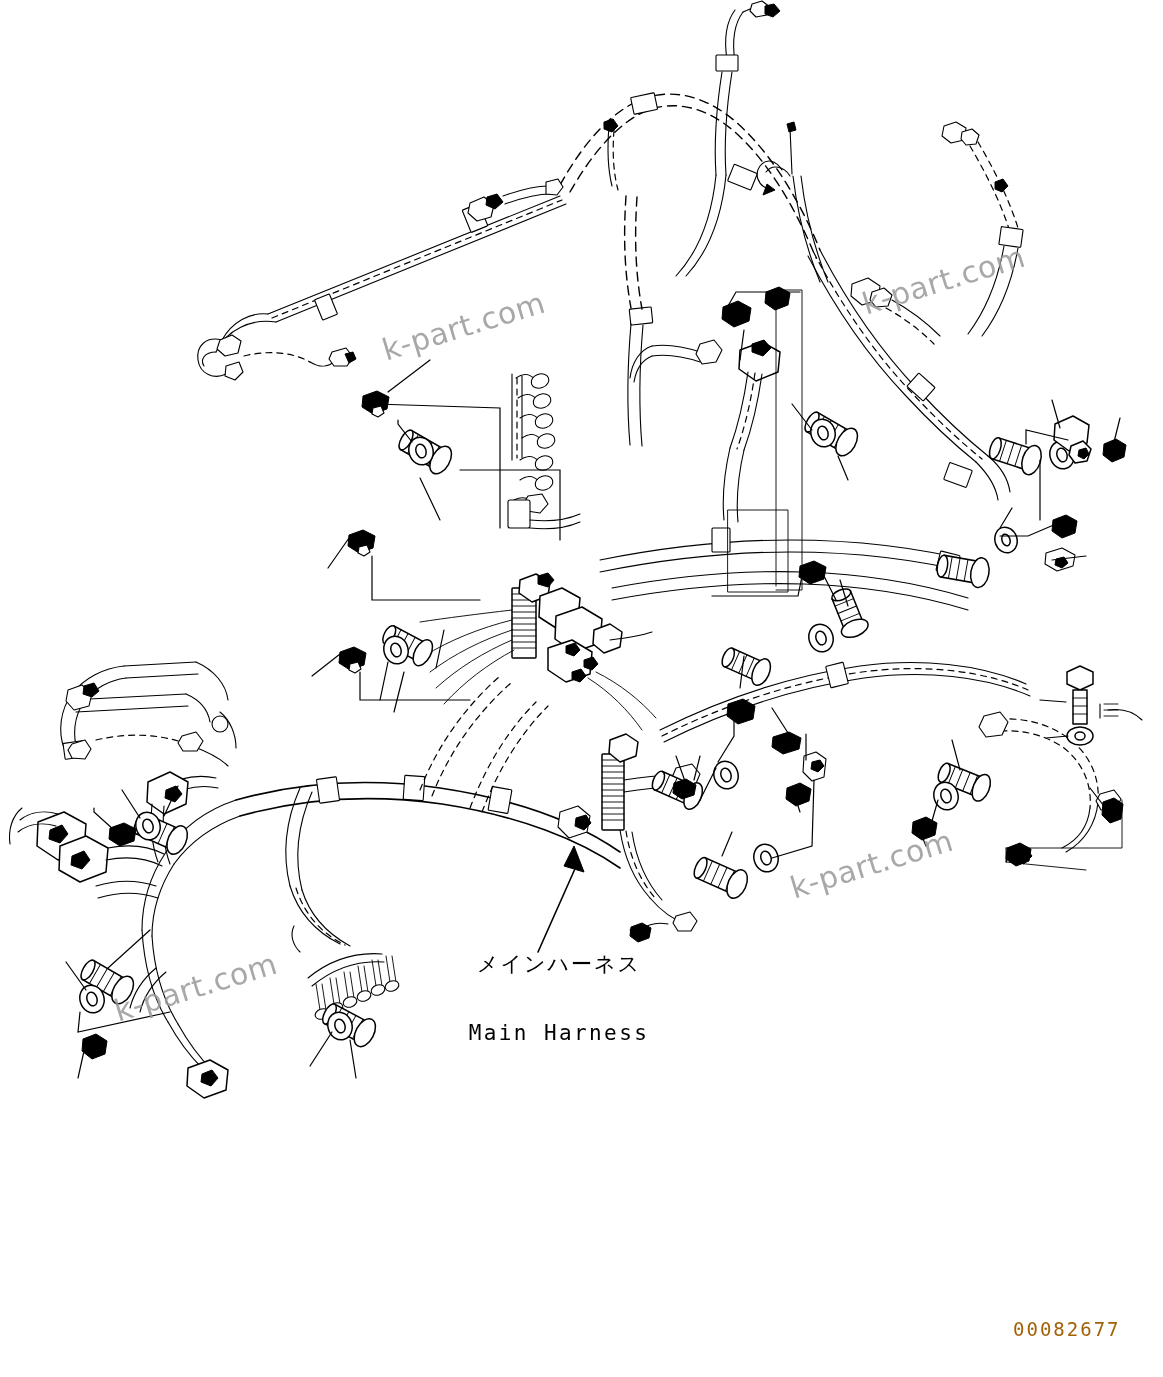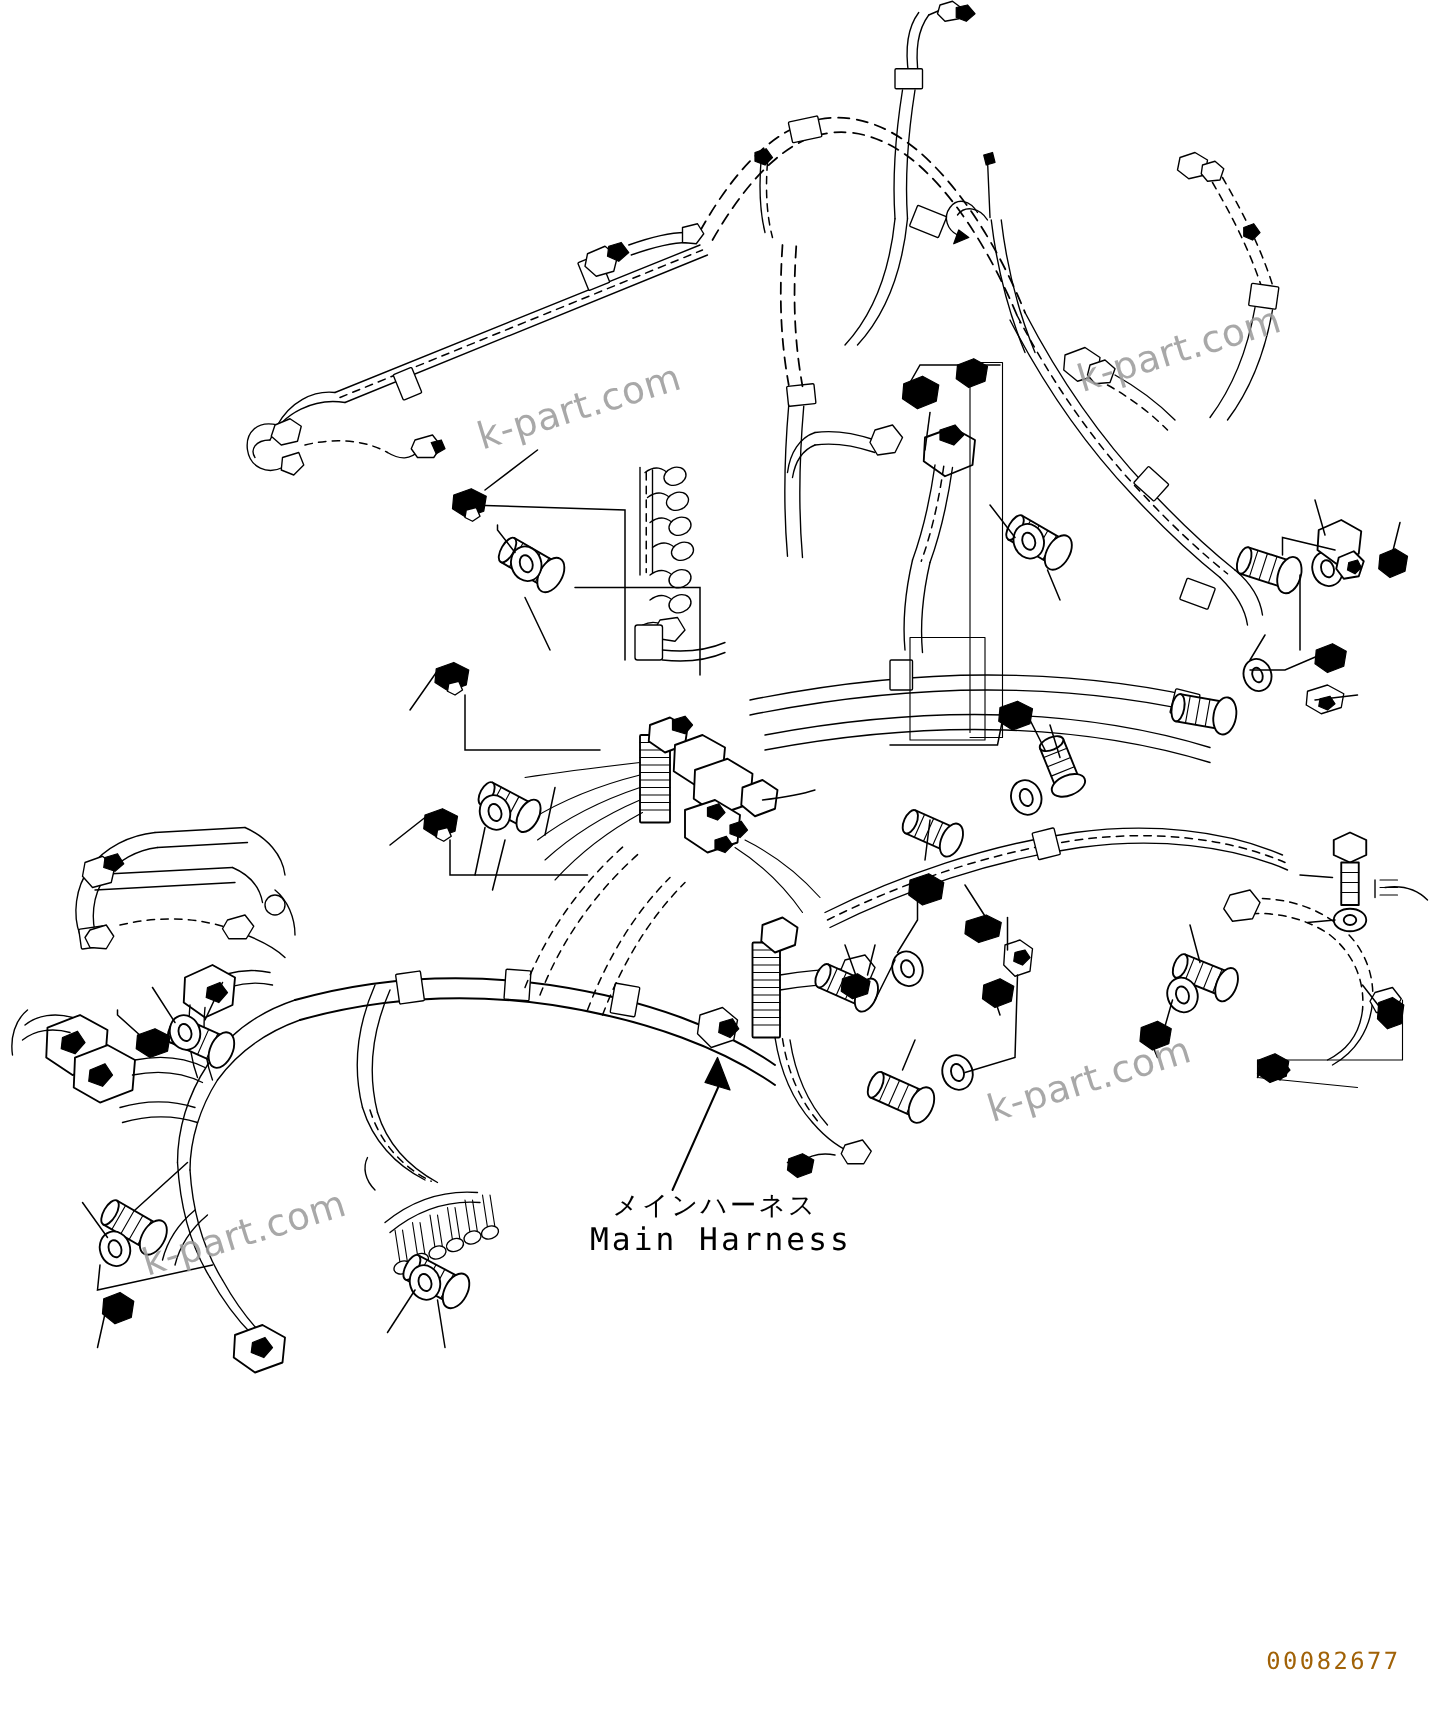--- a/index.html
+++ b/index.html
@@ -48,23 +48,24 @@
     color: #000;
     white-space: nowrap;
     line-height: 1.18;
   }
   .label-jp {
     font-size: 21px;
     letter-spacing: 2px;
     font-family: "DejaVu Sans", "Liberation Sans", sans-serif;
   }
   .label-en {
-    font-size: 25px;
+    font-size: 21px;
     letter-spacing: 2.4px;
     font-family: "DejaVu Sans Mono", "Liberation Mono", monospace;
+    margin-top: 44px;
   }
   .partno {
     position: absolute;
     font-family: "DejaVu Sans Mono", "Liberation Mono", monospace;
     font-size: 19px;
     letter-spacing: 2px;
     color: #a16207;
   }
   .wm {
     position: absolute;
@@ -666,21 +667,21 @@
       <path class="leader" d="M960,770 L952,740"></path>
     </g>
 
     <g>
       <path class="ln" d="M538,952 L578,862"></path>
       <path class="fillk" d="M574,846 l10,26 -20,-6 z"></path>
     </g>
 
   </svg>
 
-  <div class="label-block" id="callout-label" style="left:472px; top:952px; width:200px;">
+  <div class="label-block" id="callout-label" style="left:459px; top:952px; width:200px;">
     <div class="label-jp">メインハーネス</div>
     <div class="label-en">Main Harness</div>
   </div>
 
   <div class="partno" style="left:1013px; top:1318px;">00082677</div>
 
   <div id="watermark-layer">
       <div class="wm" style="left: 378px; top: 334px; font-size: 30px; color: rgb(154, 154, 154); transform: rotate(-17deg); transform-origin: left top;">k-part.com</div>
       <div class="wm" style="left: 858px; top: 288px; font-size: 30px; color: rgb(154, 154, 154); transform: rotate(-17deg); transform-origin: left top;">k-part.com</div>
       <div class="wm" style="left: 786px; top: 872px; font-size: 30px; color: rgb(154, 154, 154); transform: rotate(-17deg); transform-origin: left top;">k-part.com</div>

